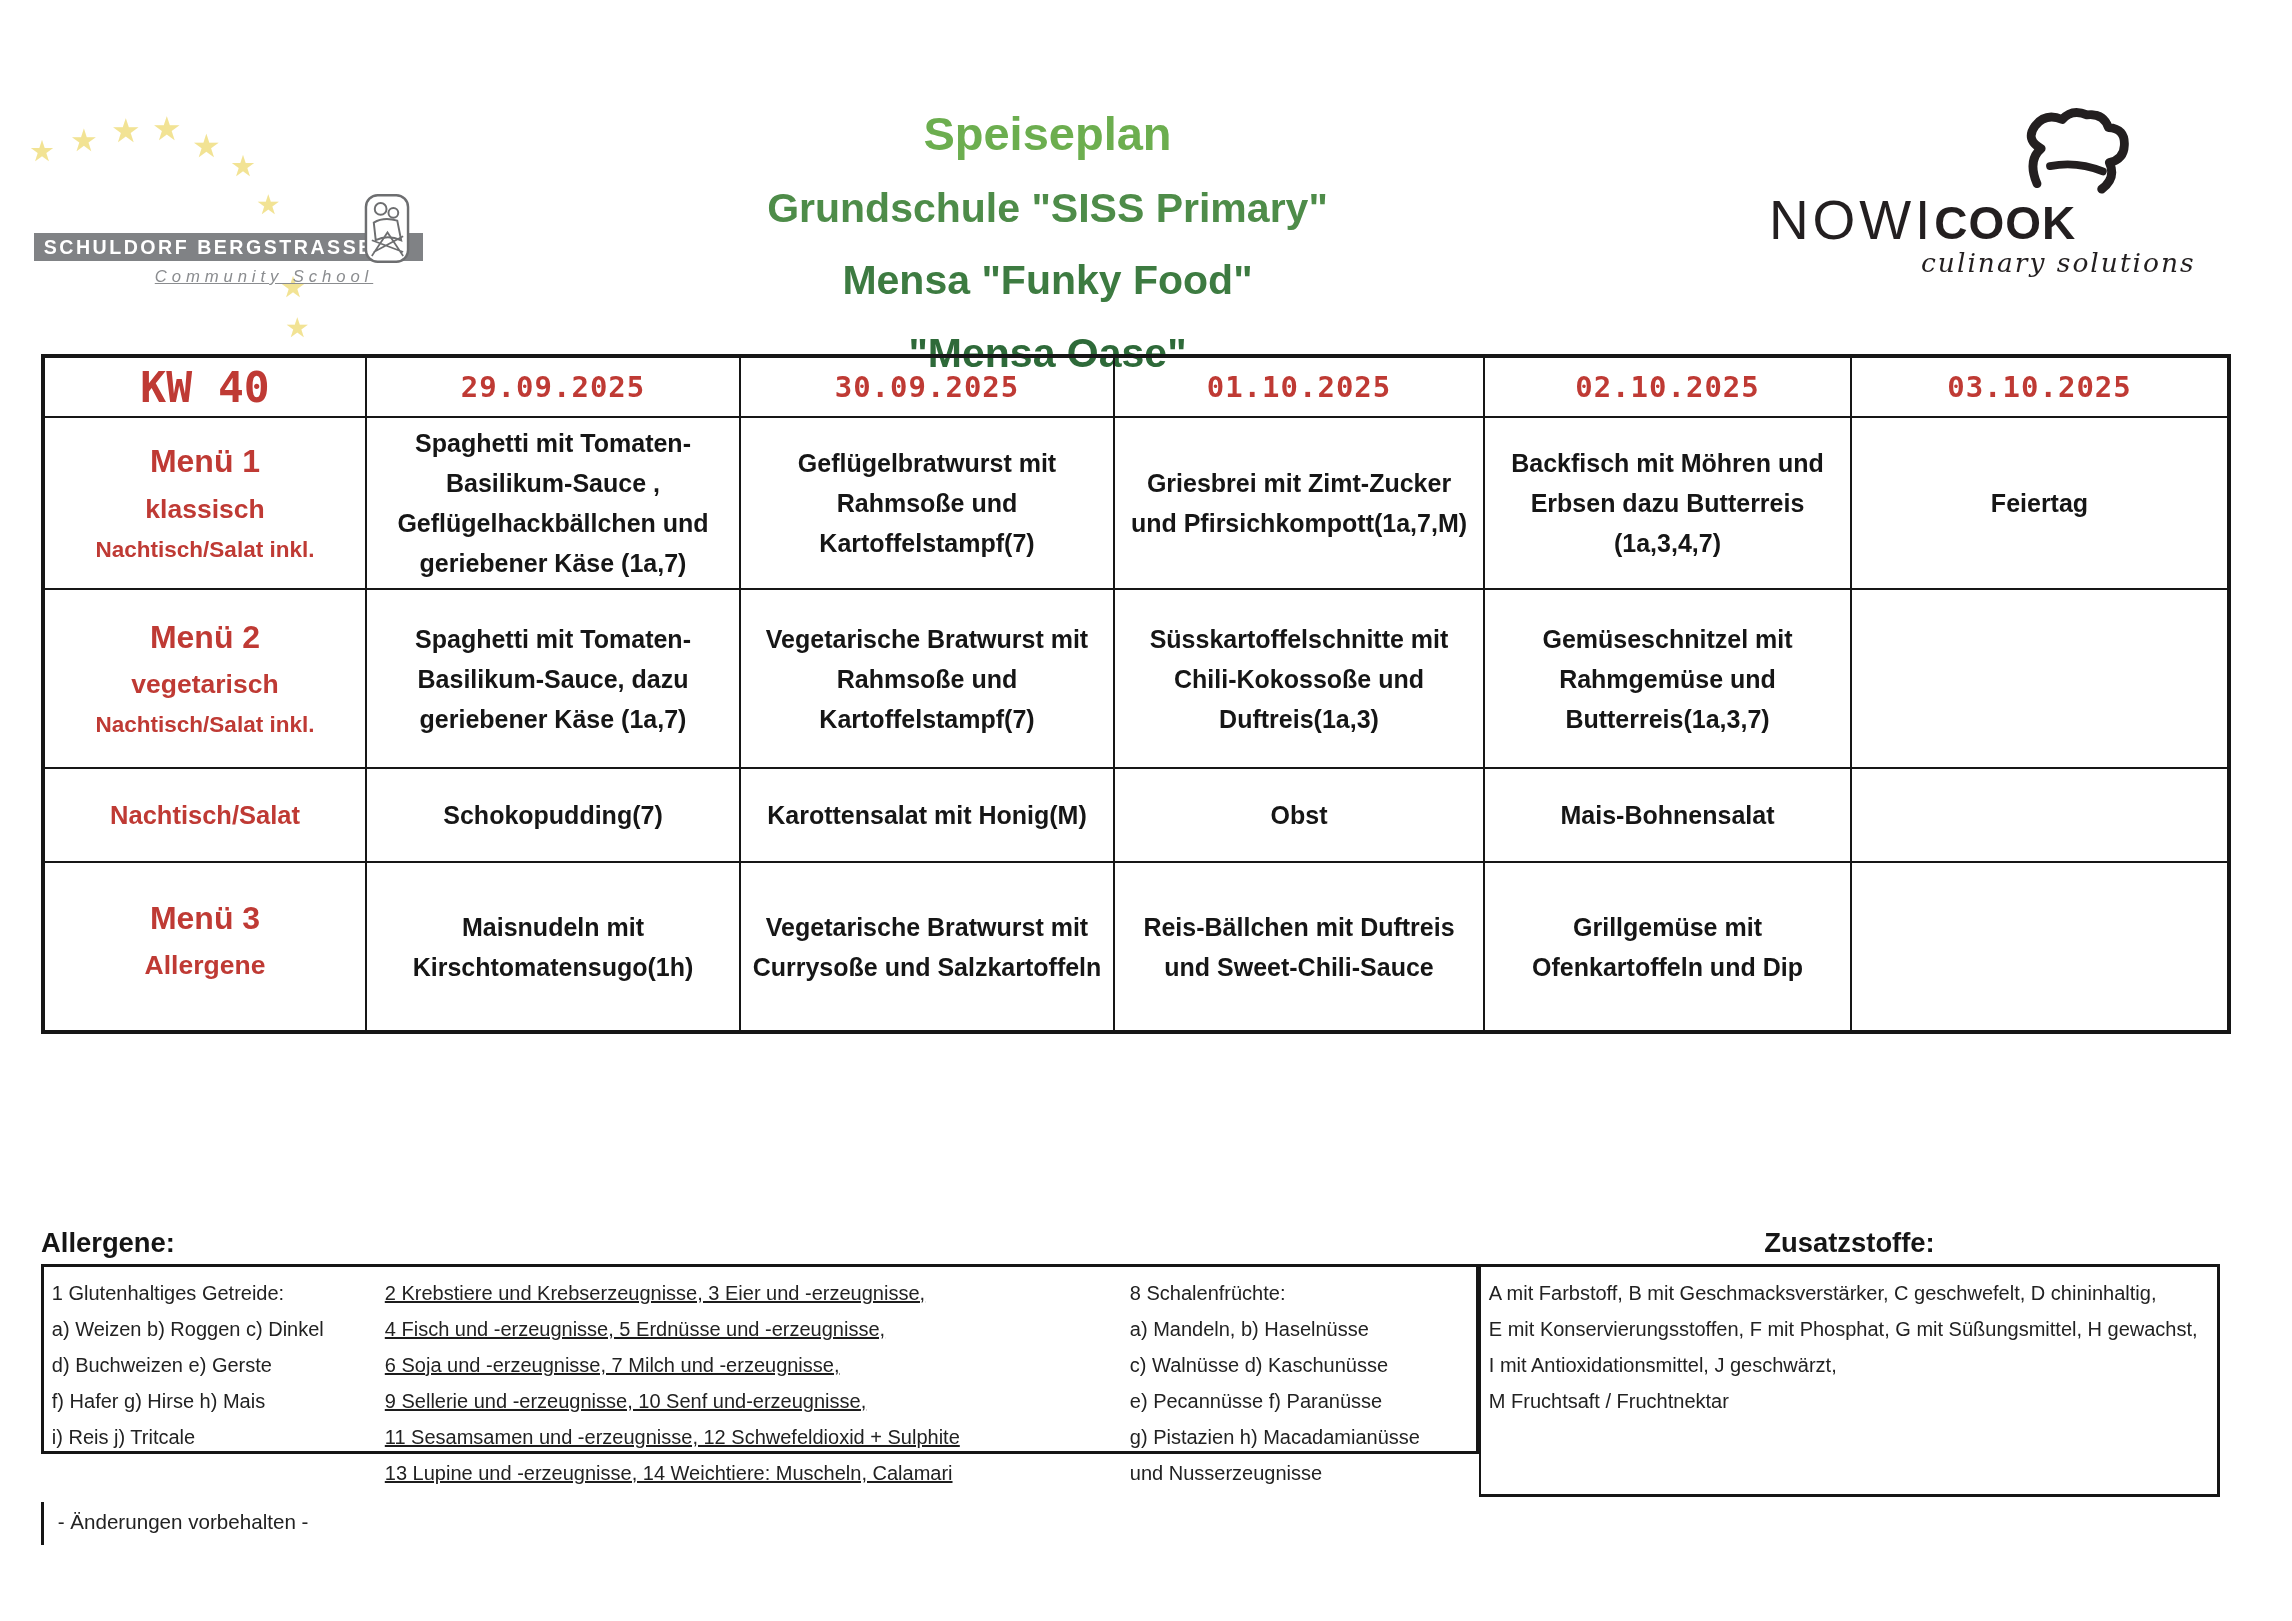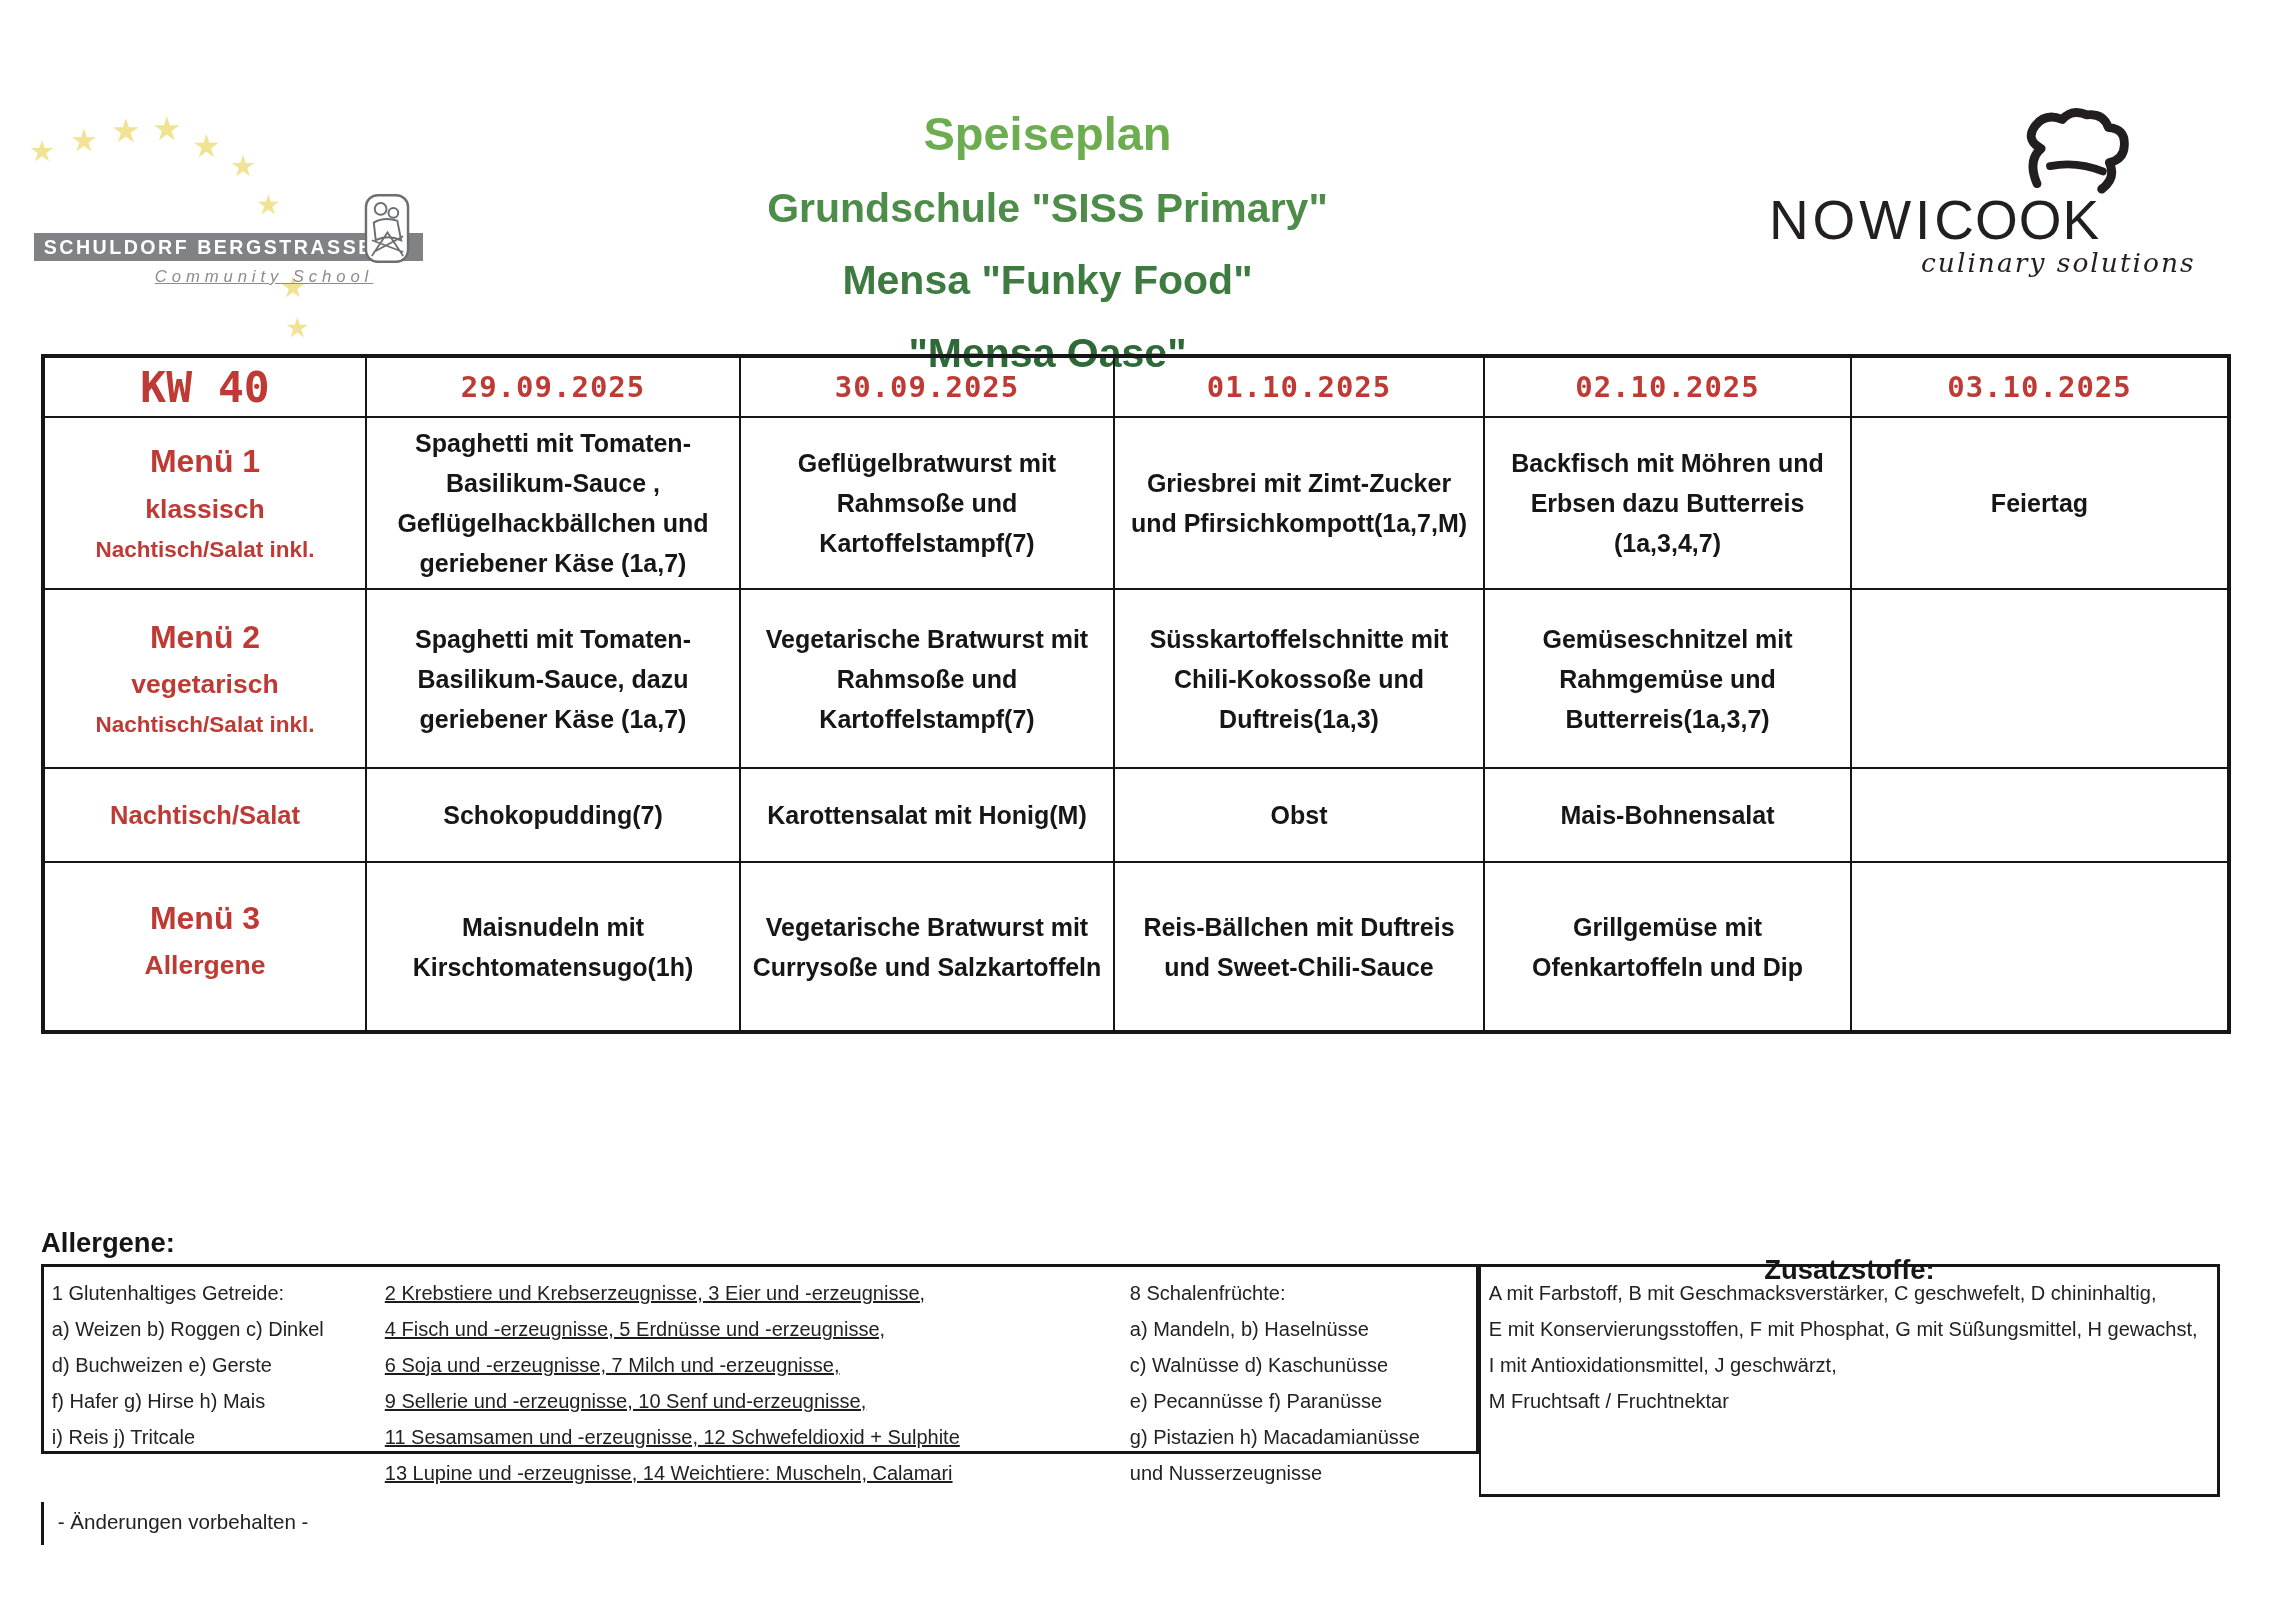--- a/index.html
+++ b/index.html
@@ -25,21 +25,21 @@
   .title-1 { font-size:47px; color:#6cae4f; }
   .title-2 { font-size:41px; color:#4e8c49; margin-top:23.5px; }
   .title-3 { font-size:41px; color:#3d7b41; margin-top:25.5px; }
   .title-4 { font-size:41px; color:#2e6a39; margin-top:25.5px; }
 
   
   .nowicook { position:absolute; left:1769px; top:108px; width:470px; height:186px; color:#231f20; }
   .chef-hat { position:absolute; left:230px; top:0px; transform:rotate(10deg); }
   .brand-line { position:absolute; left:0px; top:80px; white-space:nowrap; }
   .brand-thin { font-size:55px; font-weight:400; letter-spacing:3.9px; }
-  .brand-bold { font-size:55px; font-weight:400; letter-spacing:1px;margin-top:21px; }
+  .brand-bold { font-size:46px; font-weight:700; letter-spacing:1px;margin-top:21px; }
   .tagline { position:absolute; left:152px; top:139px; font-family:"DejaVu Serif", serif; font-style:italic;
              font-size:26.5px; letter-spacing:2px; white-space:nowrap; }
 
   
   table.menu { position:absolute; left:41px; top:354px; border-collapse:collapse; table-layout:fixed;
                border:4.9px solid #161616; }
   table.menu td, table.menu th { border:2.9px solid #161616; vertical-align:middle; text-align:center; padding:3.9px 7.8px; }
   col.c0{width:323px;} col.c1{width:374px;} col.c2{width:374px;} col.c3{width:370px;} col.c4{width:367px;} col.c5{width:378px;}
   tr.hdr { height:61px; }
   tr.r0 { height:172px; } tr.r1 { height:179px; } tr.r2 { height:94px; } tr.r3 { height:170px; }
@@ -50,21 +50,21 @@
   .lbl-1 { display:block; font-size:32px; margin-bottom:13.7px; }
   .lbl-2 { display:block; font-size:26.5px; margin-bottom:11.8px; }
   .lbl-3 { display:block; font-size:22.5px; }
   .lbl-single { display:block; font-size:25.5px; }
   td.dish { font-weight:bold; font-size:25px; line-height:1.6; color:#161616; }
 
   
   .allergene-title { position:absolute; left:41px; top:1227px; width:1438px; 
                      font-weight:bold; font-size:27.4px; color:#161616; }
   .zusatz-title { position:absolute; left:1479px; top:1227px; width:741px; text-align:center;
-                  font-weight:bold; font-size:27.4px; color:#161616;margin-top:27px; }
+                  font-weight:bold; font-size:27.4px; color:#161616; }
   .allergen-box { position:absolute; left:41px; top:1264px; width:1438px; height:190px;
                   border:3.9px solid #161616; display:flex; padding:7.8px 0 0 7.8px; }
   .additive-box { position:absolute; left:1479px; top:1264px; width:741px; height:233px;
                   border:3.9px solid #161616; border-left-width:2.9px; padding:7.8px 0 0 7.8px; }
   .acol1 { width:333px; } .acol2 { width:745px;text-decoration:underline; } .acol3 { flex:1; }
   .aline { font-size:20px; line-height:36px; white-space:nowrap; color:#222; }
   .footnote { position:absolute; left:41px; top:1502px; height:43px; border-left:3.9px solid #161616;
               padding:7.8px 0 0 13.7px; font-size:20.6px; color:#222; }
 </style>
 </head>

